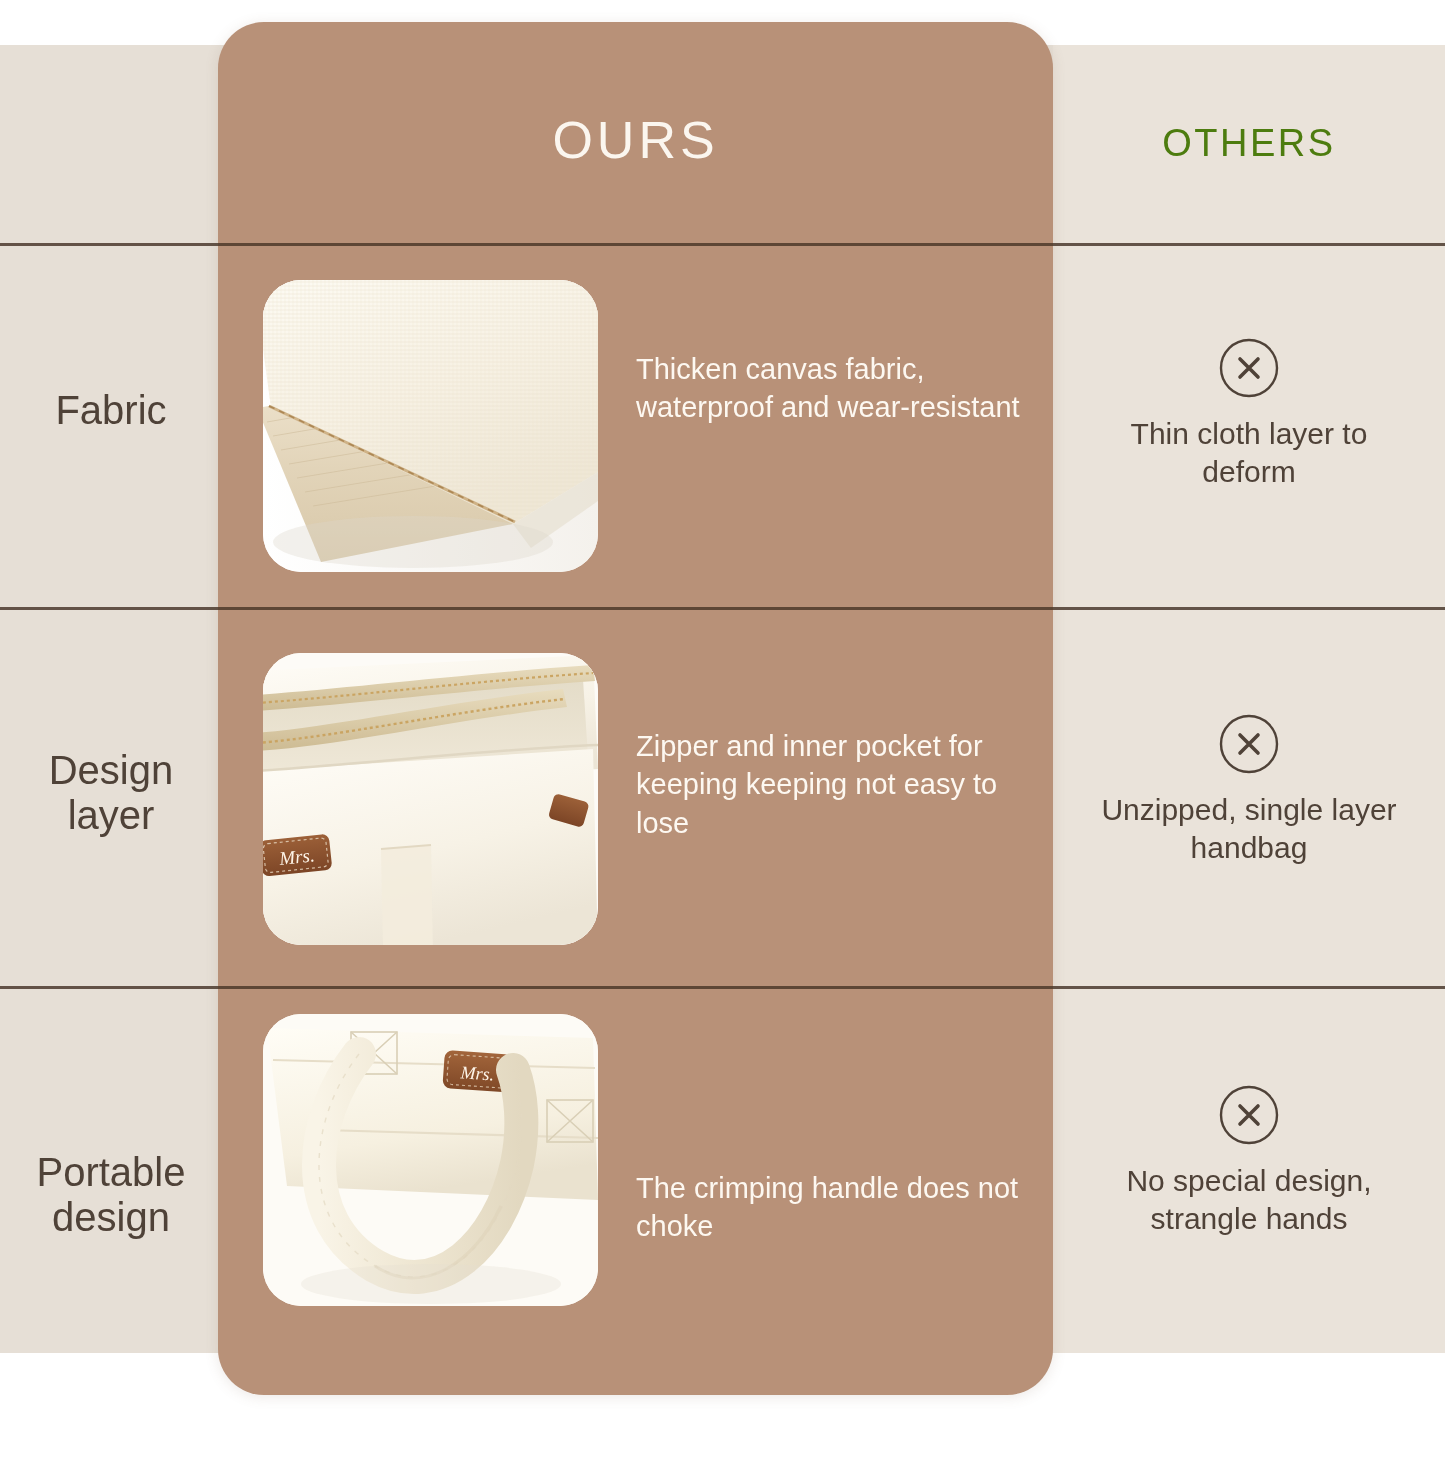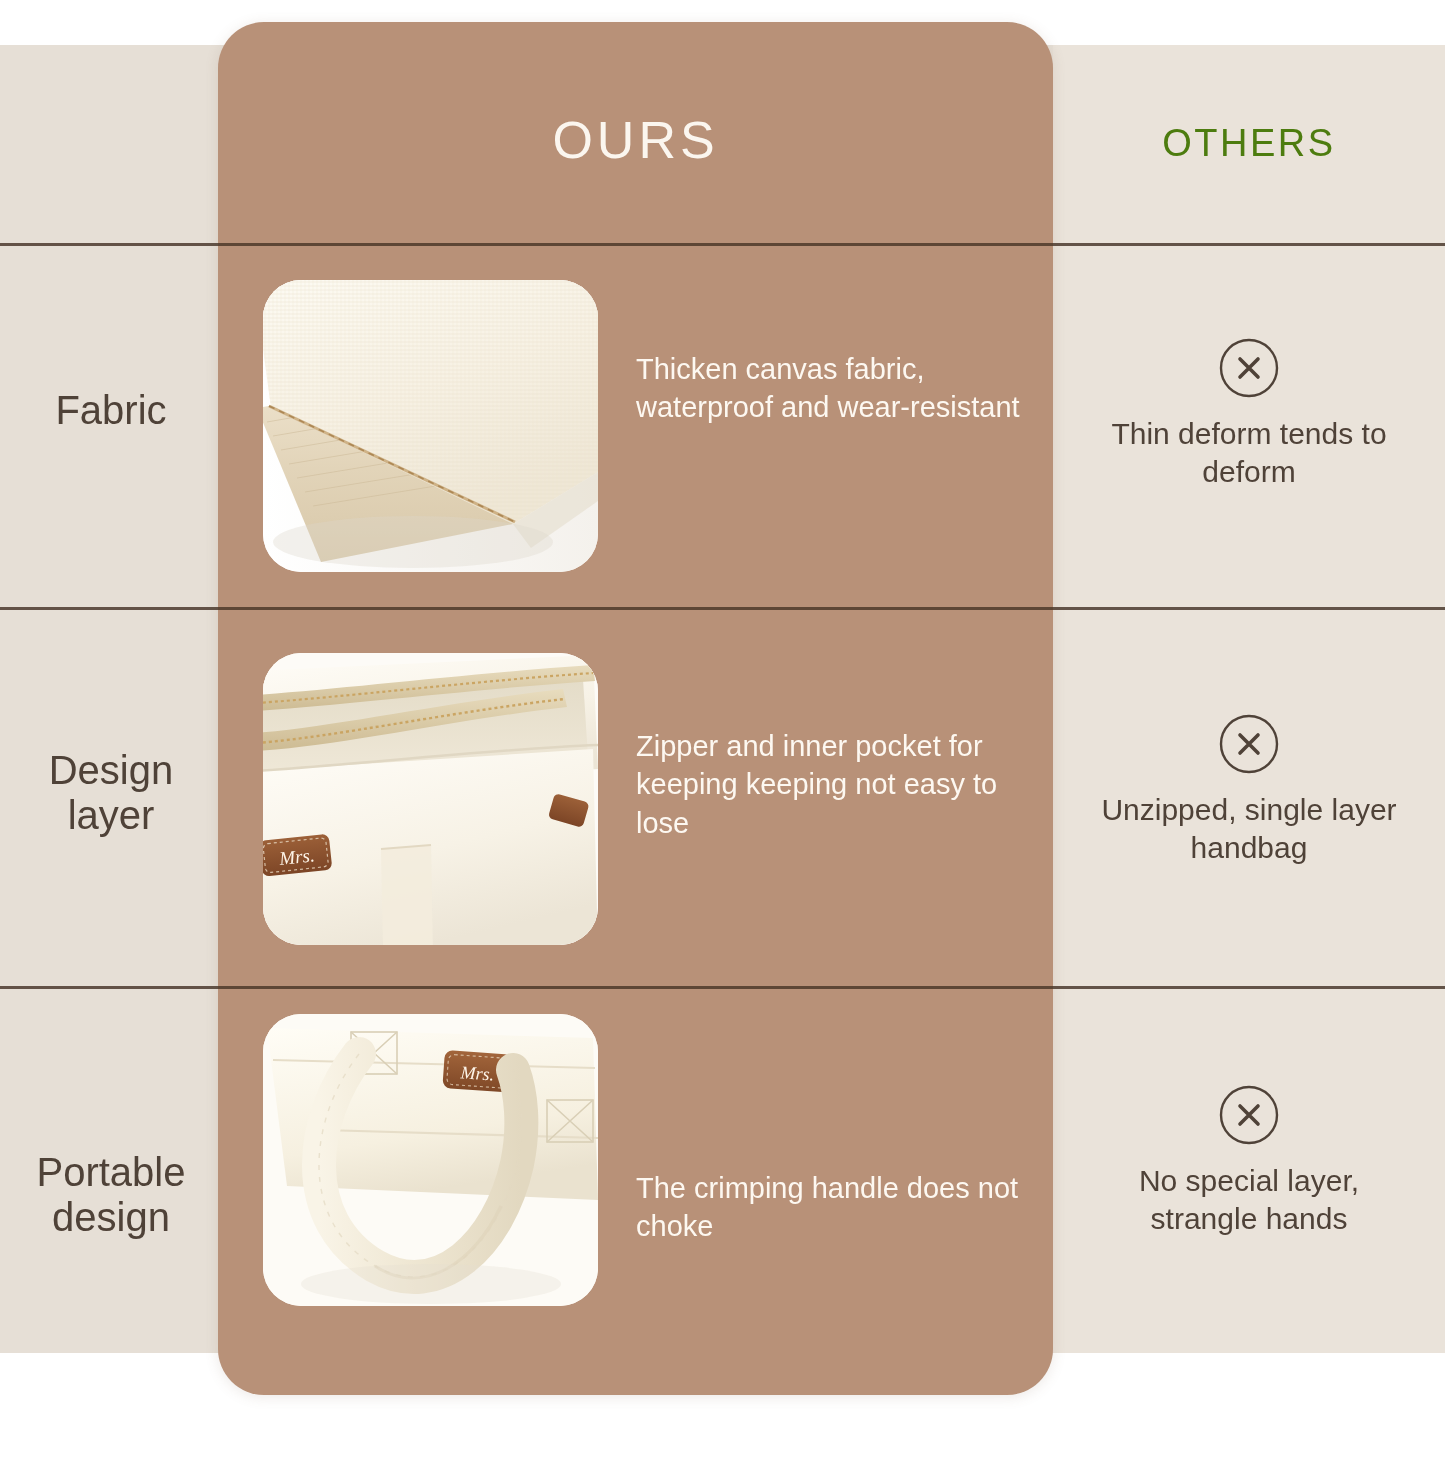--- a/index.html
+++ b/index.html
@@ -363,32 +363,32 @@
 
   <div class="desc t1">Thicken canvas fabric, waterproof and wear-resistant</div>
   <div class="desc t2">Zipper and inner pocket for keeping keeping not easy to lose</div>
   <div class="desc t3">The crimping handle does not choke</div>
 
   <div class="ocell o1">
     <svg class="xicon" viewBox="0 0 62 62">
       <circle cx="31" cy="31" r="28" fill="none" stroke="#4f4238" stroke-width="2.4"></circle>
       <path d="M22 22 L40 40 M40 22 L22 40" stroke="#4f4238" stroke-width="3.6" stroke-linecap="round"></path>
     </svg>
-    <div class="otext">Thin deform tends to deform</div>
+    <div class="otext">Thin cloth layer to deform</div>
   </div>
 
   <div class="ocell o2">
     <svg class="xicon" viewBox="0 0 62 62">
       <circle cx="31" cy="31" r="28" fill="none" stroke="#4f4238" stroke-width="2.4"></circle>
       <path d="M22 22 L40 40 M40 22 L22 40" stroke="#4f4238" stroke-width="3.6" stroke-linecap="round"></path>
     </svg>
     <div class="otext">Unzipped, single layer handbag</div>
   </div>
 
   <div class="ocell o3">
     <svg class="xicon" viewBox="0 0 62 62">
       <circle cx="31" cy="31" r="28" fill="none" stroke="#4f4238" stroke-width="2.4"></circle>
       <path d="M22 22 L40 40 M40 22 L22 40" stroke="#4f4238" stroke-width="3.6" stroke-linecap="round"></path>
     </svg>
-    <div class="otext">No special layer, strangle hands</div>
+    <div class="otext">No special design, strangle hands</div>
   </div>
 
 </div>
 
 </body></html>

